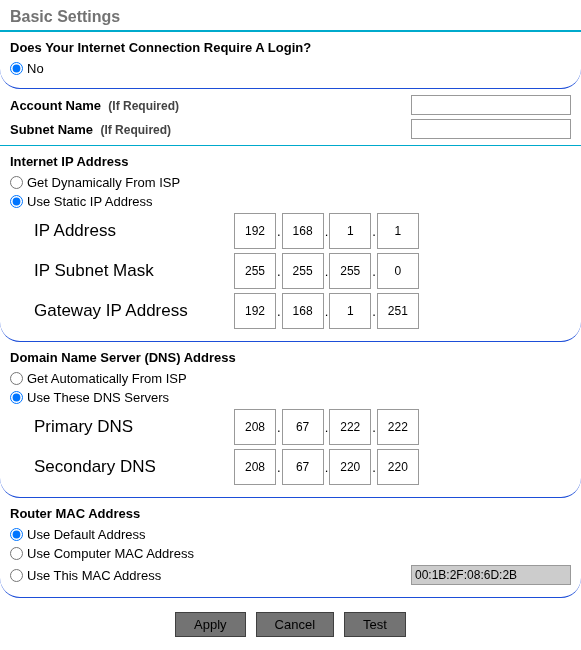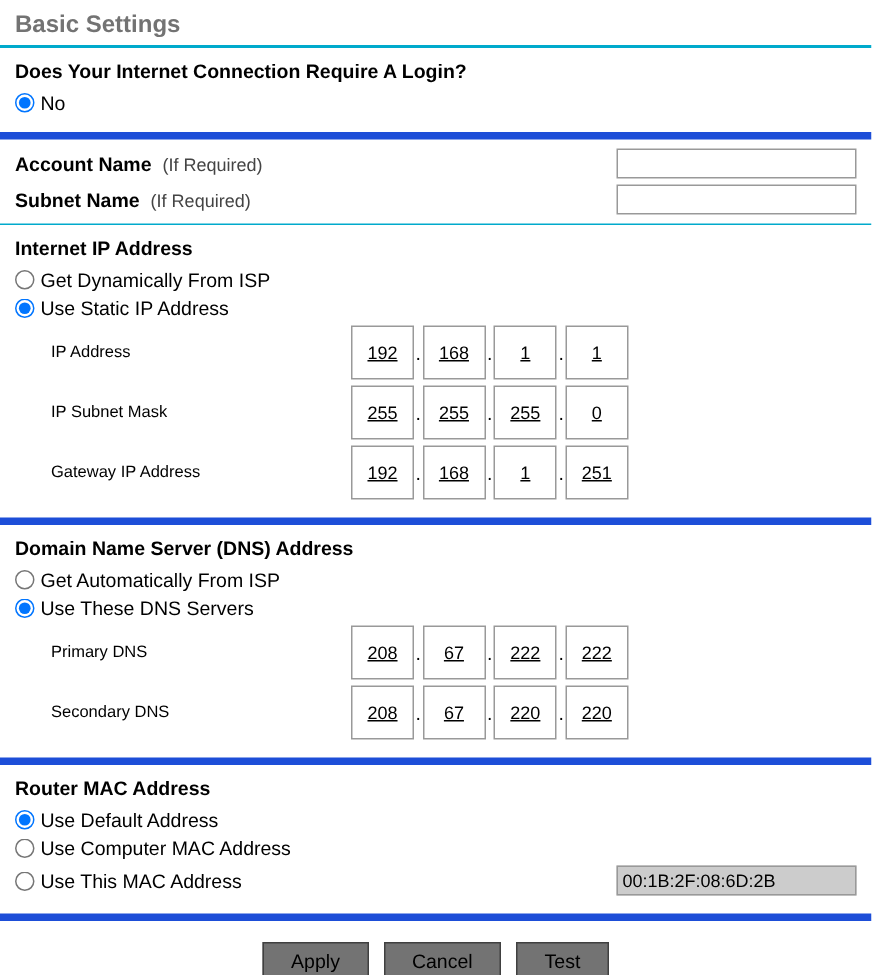--- a/index.html
+++ b/index.html
@@ -17,21 +17,22 @@
     }
     .page-title {
       color: #737373;
       font-size: 16px;
       font-weight: bold;
       padding: 8px 10px 4px 10px;
       border-bottom: 2px solid #00aacc;
     }
     .section {
       padding: 8px 10px;
-      border-bottom: 5px solid #1d4ed8;
+      border-bottom: 1px solid #1d4ed8;
+      border-radius: 20px;
     }
     .section-title {
       font-weight: bold;
       margin-bottom: 6px;
       font-size: 13px;
     }
     .row {
       display: flex;
       align-items: center;
       margin-bottom: 4px;
@@ -43,35 +44,34 @@
       cursor: pointer;
     }
     .field-row {
       display: flex;
       align-items: center;
       margin-bottom: 4px;
       padding-left: 24px;
     }
     .field-label {
       width: 200px;
-      font-size: 11px;
+      font-size: 17px;
     }
     .ip-fields {
       display: flex;
       align-items: center;
       gap: 0;
     }
     .ip-octet {
       width: 42px;
       height: 36px;
       border: 1px solid #999;
       text-align: center;
       font-size: 12px;
       padding: 16px 2px;
-      text-decoration: underline;
     }
     .ip-dot {
       padding: 0 1px;
       font-size: 13px;
     }
     .text-input {
       width: 160px;
       height: 20px;
       border: 1px solid #999;
       font-size: 12px;
@@ -114,21 +114,21 @@
     }
     .acct-row {
       display: flex;
       align-items: center;
     }
     .acct-key {
       font-weight: bold;
       font-size: 13px;
     }
     .acct-note {
-      font-weight: normal;
+      font-weight: bold;
       font-size: 12px;
       color: #444;
       margin-left: 4px;
       text-align: center;
     }
     .acct-input-area {
       margin-left: auto;
     }
   </style>
 </head>

